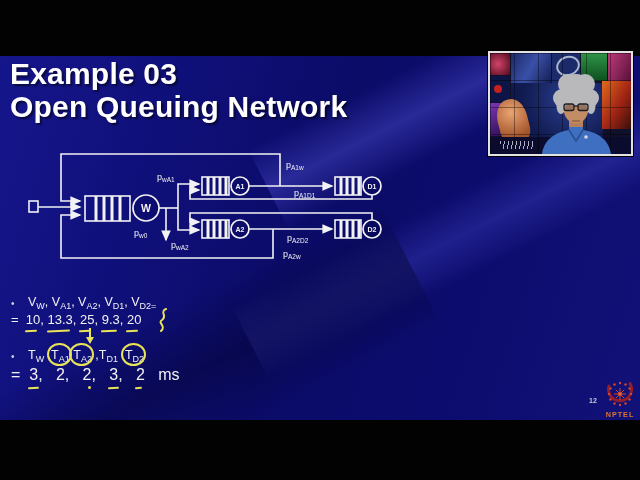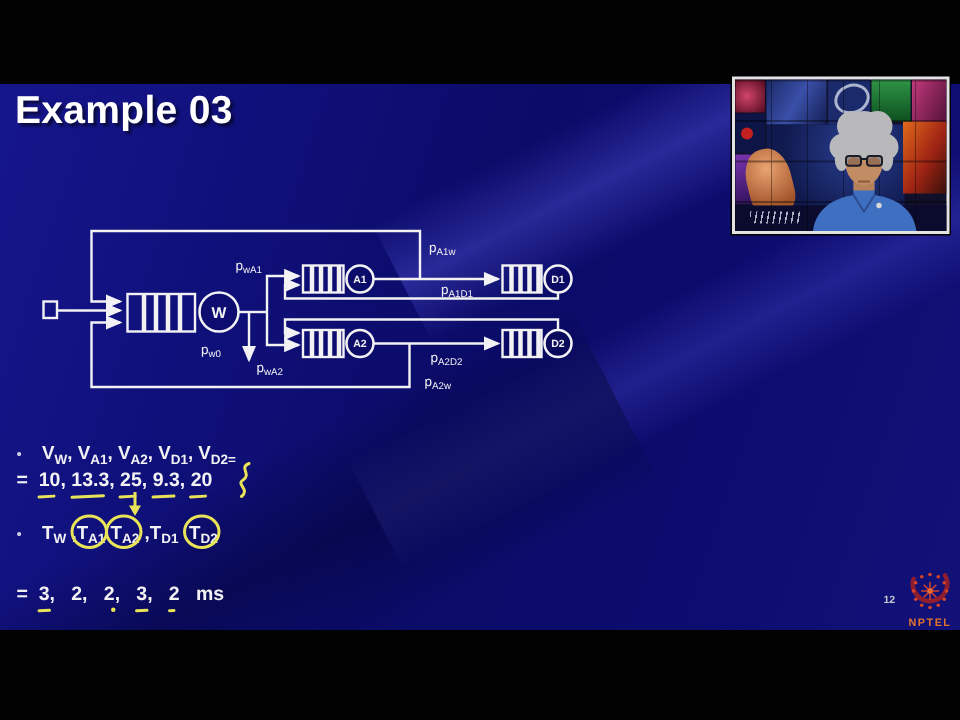--- a/index.html
+++ b/index.html
@@ -12,40 +12,40 @@
   #slide{position:absolute;left:0;top:56px;width:640px;height:364px;overflow:hidden;
     background:linear-gradient(108deg,#16168c 0%,#10107c 22%,#0b0b68 48%,#0c0c6e 72%,#111178 100%);}
   .streak{position:absolute;transform:rotate(-27deg);pointer-events:none;}
   #streak1{right:-120px;top:-30px;width:520px;height:90px;
     background:linear-gradient(rgba(80,80,215,0),rgba(85,85,220,.40),rgba(80,80,215,0));}
   #streak2{right:-140px;top:120px;width:560px;height:80px;
     background:linear-gradient(rgba(70,70,205,0),rgba(75,75,210,.32),rgba(70,70,205,0));}
   #streak3{left:-120px;bottom:-40px;width:560px;height:140px;
     background:linear-gradient(rgba(0,0,30,0),rgba(0,0,35,.38),rgba(0,0,30,0));}
   #title{position:absolute;left:10px;top:57px;}
-  #title h1{margin:0;font-size:26px;line-height:33px;font-weight:bold;color:#fff;
+  #title h1{margin:0;font-size:30px;line-height:33px;font-weight:bold;color:#fff;
     text-shadow:2px 2px 2px rgba(0,0,0,.55);letter-spacing:.2px;}
   
   #net{position:absolute;left:0;top:0;width:640px;height:480px;}
   #net .ln{stroke:var(--wht);stroke-width:1.6;fill:none;}
   #net .bx{stroke:var(--wht);stroke-width:1.6;fill:none;}
   #net .strp{stroke:var(--wht);stroke-width:3;}
   #net .nd{stroke:var(--wht);stroke-width:1.7;fill:rgba(8,8,70,.15);}
   #net text{fill:var(--wht);font-family:"Liberation Sans",sans-serif;}
   #net .nlab{font-size:7px;font-weight:bold;text-anchor:middle;}
   #net .wlab{font-size:10.5px;font-weight:bold;text-anchor:middle;}
   #net .plab{font-size:9px;}
   #net .psub{font-size:6.5px;}
   
-  .fact-line{position:absolute;white-space:pre;font-weight:bold;}
+  .fact-line{position:absolute;white-space:pre;font-weight:normal;}
   .bullet{position:absolute;font-size:10px;color:#cfcfe8;}
   #vars1{left:28px;top:295px;font-size:12.5px;}
   #vals1{left:11px;top:308px;font-size:13px;}
   #vars2{left:28px;top:348px;font-size:12.5px;}
-  #vals2{left:11px;top:388px;font-size:13px;}
+  #vals2{left:11px;top:366px;font-size:16px;}
   sub{font-size:9px;line-height:0;vertical-align:-3px;}
   .tok{display:inline;}
   .tok.u,.tok.c,.tok.d{position:relative;display:inline-block;}
   .tok.u::after{content:"";position:absolute;left:-1px;right:3px;bottom:-5px;height:2.4px;
     background:var(--ink);border-radius:2px;transform:rotate(-3deg);}
   .tok.d::after{content:"";position:absolute;left:40%;bottom:-5px;width:3px;height:3px;
     border-radius:50%;background:var(--ink);}
   .tok.c::after{content:"";position:absolute;left:-4px;right:-2px;top:-5px;bottom:-4px;
     border:2px solid var(--ink);border-radius:50%;}
   .dnarrow{position:absolute;left:35%;top:16px;width:10px;height:16px;}
@@ -72,20 +72,21 @@
 <div class="bar" id="bottom-bar"></div>
 
 <div id="slide">
   <div class="streak" id="streak1"></div>
   <div class="streak" id="streak2"></div>
   <div class="streak" id="streak3"></div>
 </div>
 
 <div id="title">
   <h1>Example 03</h1>
+  <h1>Open Queuing Network</h1>
 </div>
 
 <svg id="net" viewBox="0 0 640 480">
   <defs>
     <marker id="ah" markerWidth="7" markerHeight="6" refX="6" refY="3" orient="auto">
       <path d="M0,0 L7,3 L0,6 Z" fill="#f2f2f4"></path>
     </marker>
   </defs>
 
   <rect x="29" y="201" width="9" height="11" class="bx"></rect>

